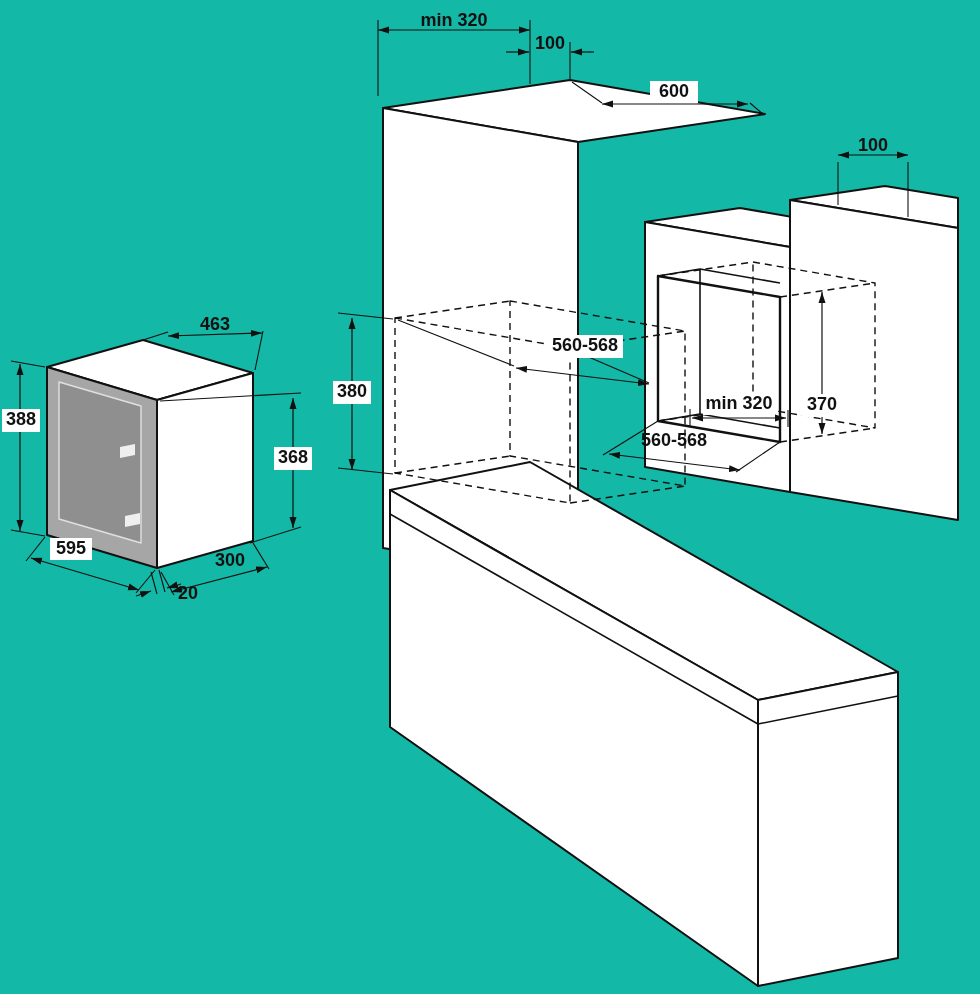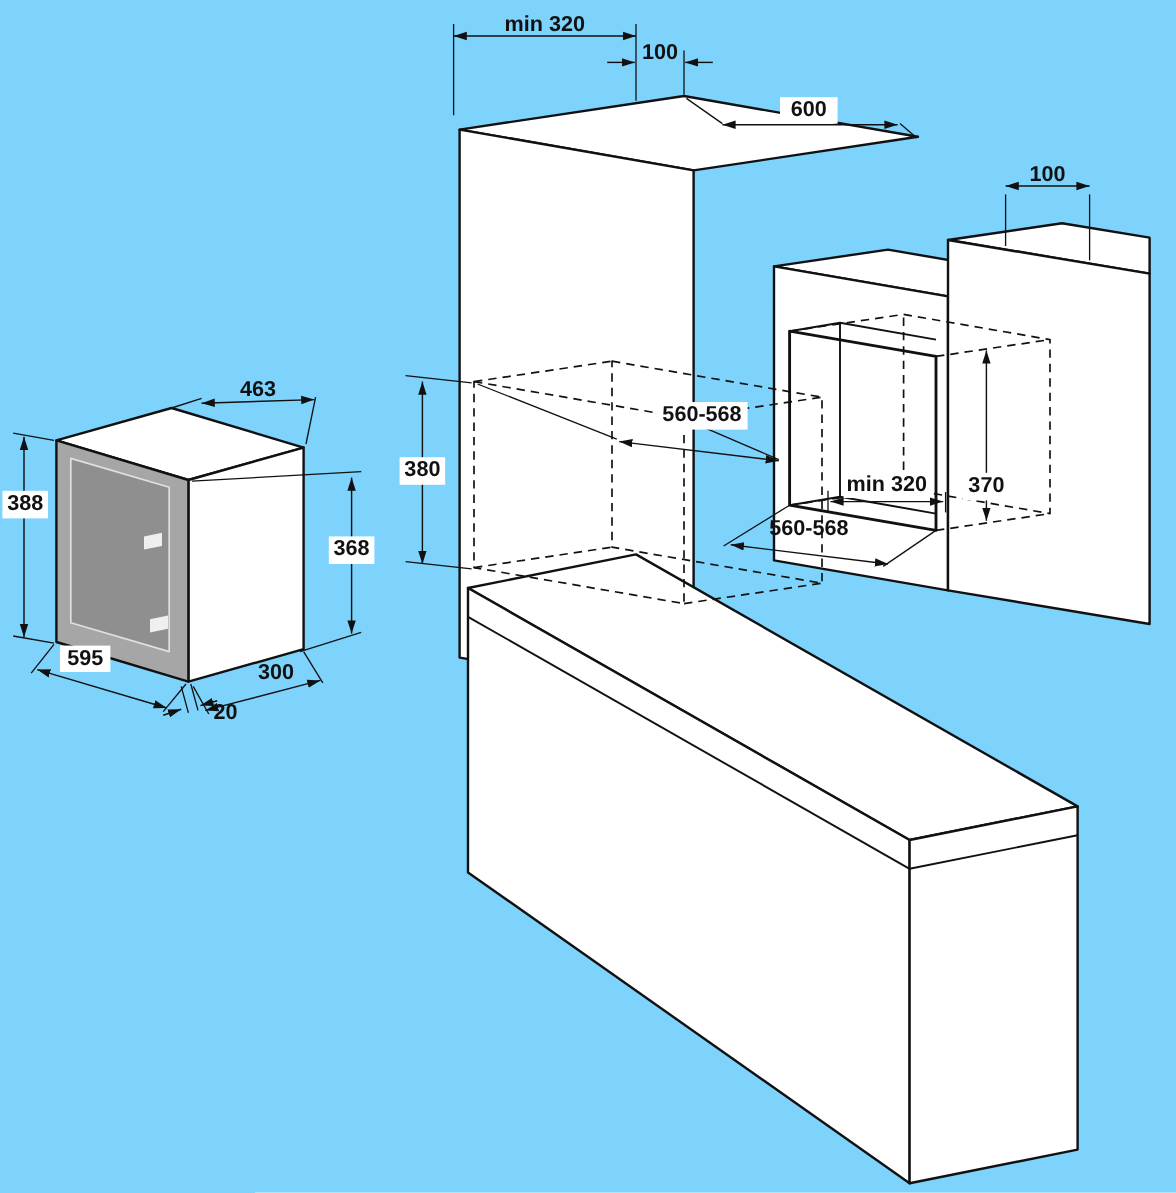--- a/index.html
+++ b/index.html
@@ -1,16 +1,16 @@
 <!DOCTYPE html>
 <html><head>
 <meta charset="utf-8">
 <style>
   html,body{margin:0;padding:0;background:#ffffff;}
-  .stage{position:relative;width:980px;height:994px;background:#7dd3fc;overflow:hidden;
+  .stage{position:relative;width:980px;height:994px;background:#14b8a6;overflow:hidden;
          font-family:"Liberation Sans", sans-serif;}
   svg{position:absolute;left:0;top:0;}
   .face{fill:#ffffff;stroke:#111111;stroke-width:2;stroke-linejoin:round;}
   .bold{stroke-width:2.4;}
   .inner{fill:none;stroke:#111111;stroke-width:1.6;stroke-linejoin:round;}
   .dash{fill:none;stroke:#111111;stroke-width:1.4;stroke-dasharray:7 5;stroke-linejoin:round;}
   .ext{stroke:#111111;stroke-width:1.1;fill:none;}
   .dim{stroke:#111111;stroke-width:1.2;fill:none;}
   .dimtext{font-size:18px;font-weight:bold;fill:#111111;text-anchor:middle;dominant-baseline:middle;}
   .bg{fill:#ffffff;stroke:none;}

